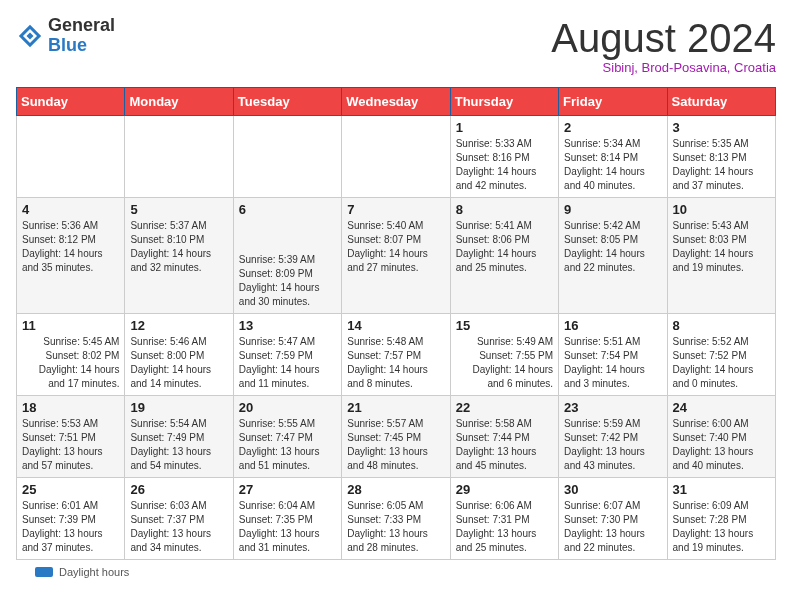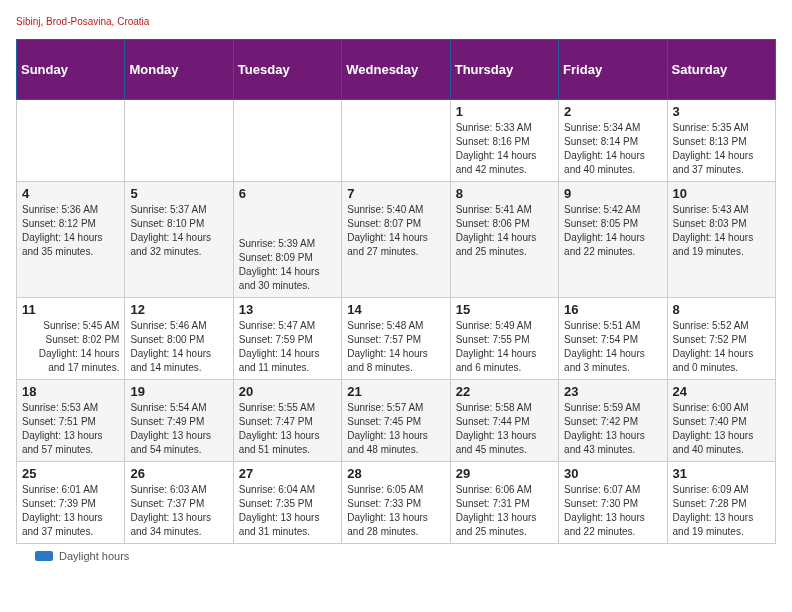--- a/index.html
+++ b/index.html
@@ -43,34 +43,34 @@
     .title-block {
       text-align: right;
     }
     .month-title {
       font-size: 40px;
       font-weight: 300;
       color: #333;
       line-height: 1.1;
     }
     .subtitle {
-      font-size: 10px;
-      color: #b91c1c;
+      font-size: 13px;
+      color: #a21caf;
     }
     .calendar {
       width: 100%;
       border-collapse: collapse;
       border: 1px solid #ccc;
     }
     .calendar th {
-      background: #701a75;
+      background: #ef4444;
       color: #fff;
       font-size: 13px;
       font-weight: bold;
-      padding: 22px 4px;
+      padding: 6px 4px;
       text-align: left;
       border: 1px solid #1a5fa0;
     }
     .calendar td {
       vertical-align: top;
       border: 1px solid #ccc;
       padding: 4px 5px;
       width: calc(100% / 7);
       min-height: 80px;
       font-size: 10.5px;
@@ -109,21 +109,33 @@
       width: 18px;
       height: 10px;
       background: #2979c4;
       border-radius: 2px;
     }
   </style>
 </head>
 <body>
 
 <div class="header">
+  <div class="logo">
+    <svg class="logo-icon" viewBox="0 0 40 40">
+      <polygon points="20,4 36,20 20,36 4,20" fill="#2979c4"></polygon>
+      <polygon points="20,10 30,20 20,30 10,20" fill="#fff"></polygon>
+      <polygon points="20,15 25,20 20,25 15,20" fill="#2979c4"></polygon>
+    </svg>
+    <div class="logo-text">
+      <span class="logo-general">General</span>
+      <span class="logo-blue">Blue</span>
+    </div>
+  </div>
   <div class="title-block">
+    <div class="month-title">August 2024</div>
     <div class="subtitle">Sibinj, Brod-Posavina, Croatia</div>
   </div>
 </div>
 
 <table class="calendar">
   <thead>
     <tr>
     <th>Sunday</th>
         <th>Monday</th>
         <th>Tuesday</th>
@@ -236,21 +248,21 @@
         </td>
         <td>
           <span class="day-num">14</span>
           <div class="day-info" style="white-space: pre-line;">Sunrise: 5:48 AM
 Sunset: 7:57 PM
 Daylight: 14 hours
 and 8 minutes.</div>
         </td>
         <td>
           <span class="day-num">15</span>
-          <div class="day-info" style="white-space: pre-line;">Sunrise: 5:49 AM
+          <div class="day-info" style="white-space: pre-line; text-align: right;">Sunrise: 5:49 AM
 Sunset: 7:55 PM
 Daylight: 14 hours
 and 6 minutes.</div>
         </td>
         <td>
           <span class="day-num">16</span>
           <div class="day-info" style="white-space: pre-line;">Sunrise: 5:51 AM
 Sunset: 7:54 PM
 Daylight: 14 hours
 and 3 minutes.</div>

